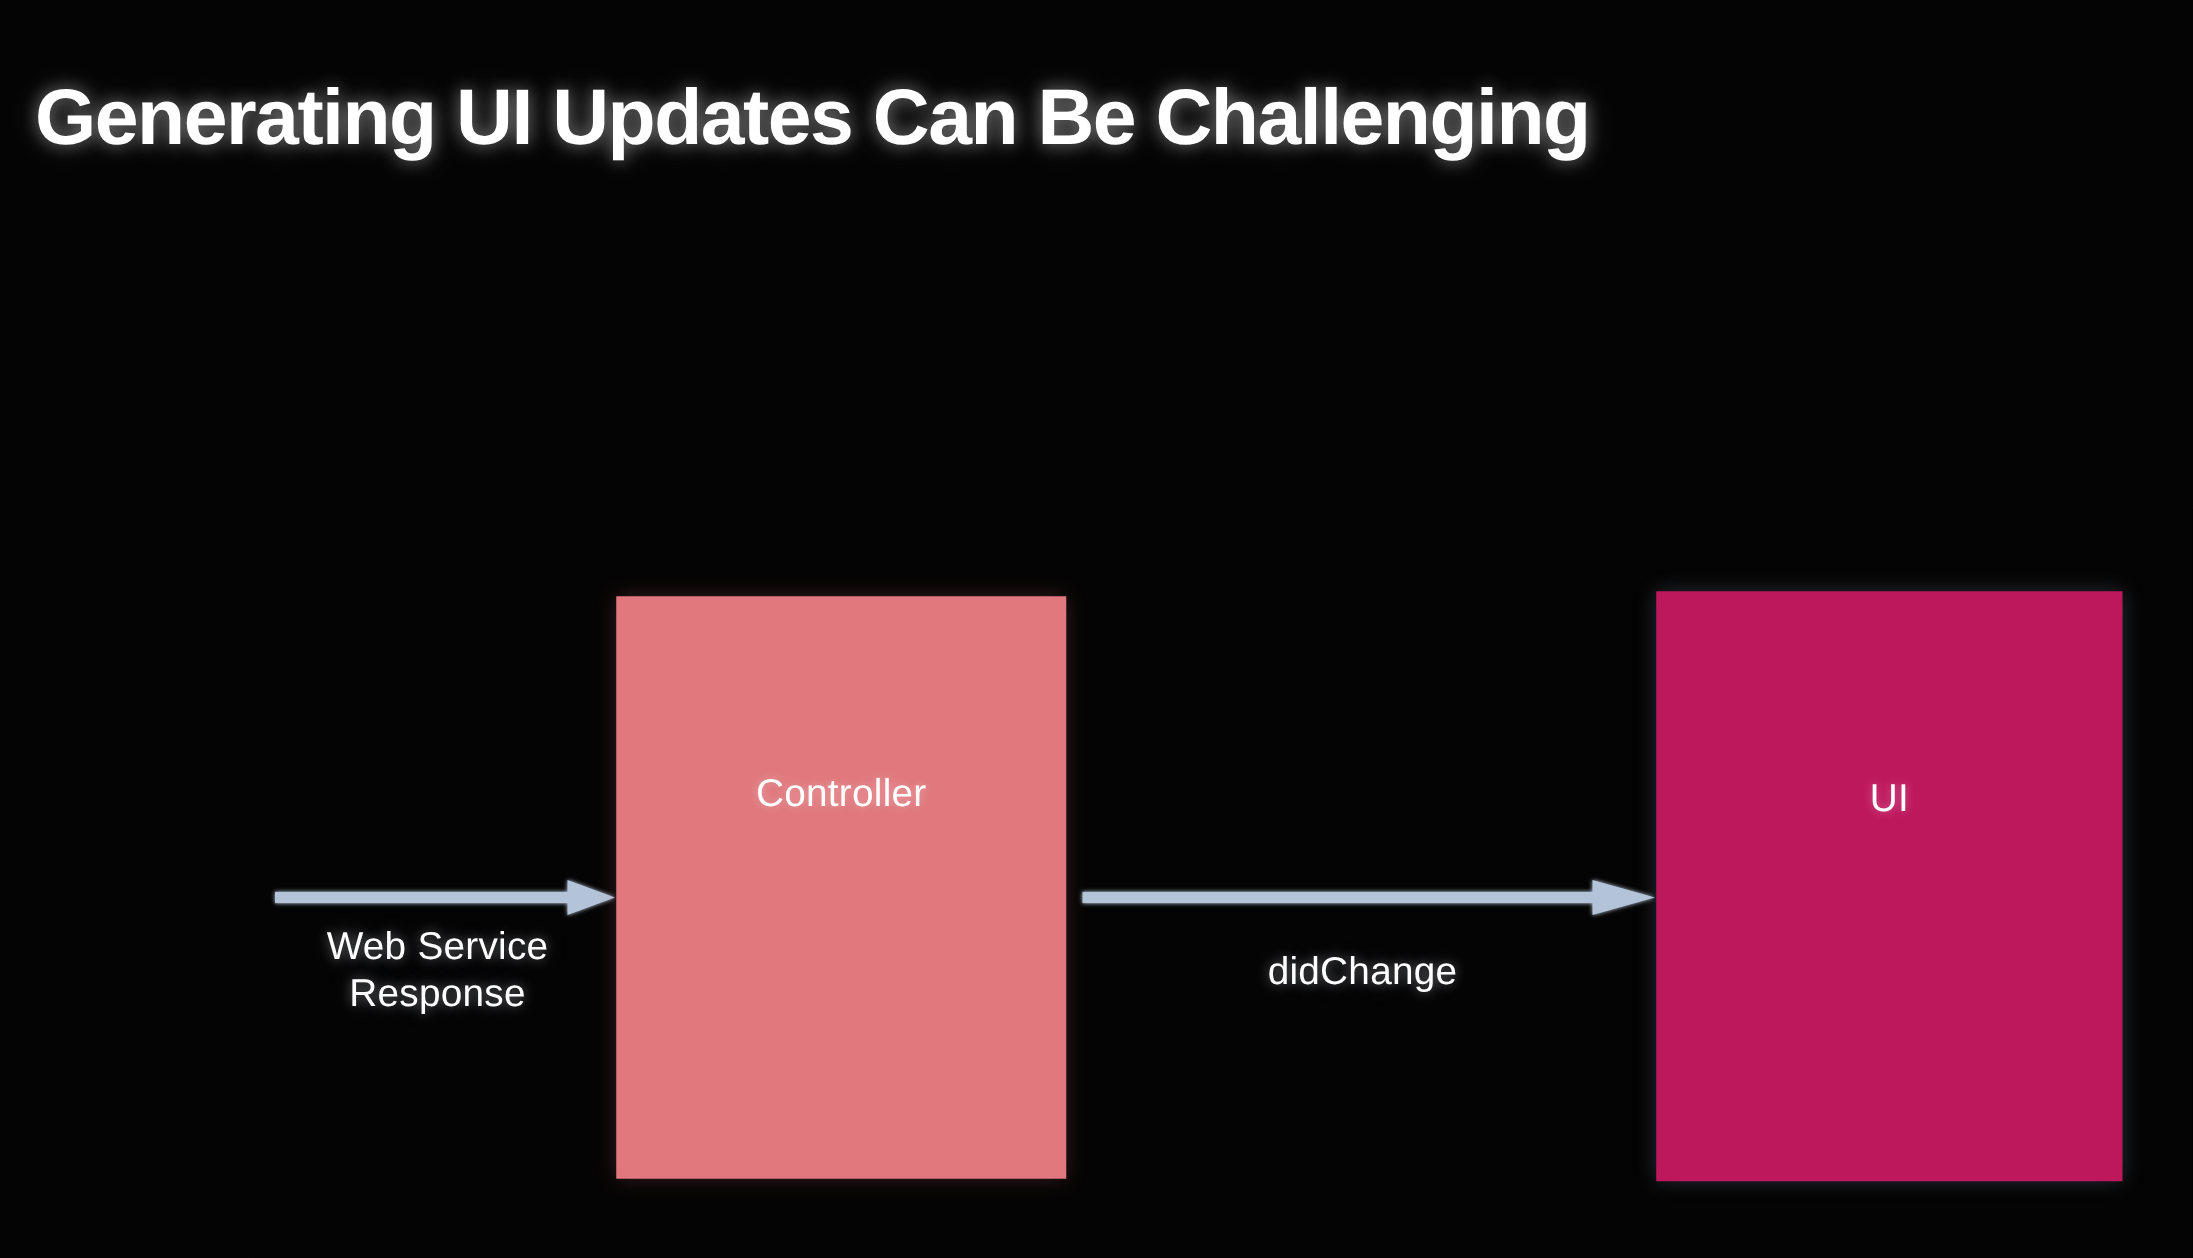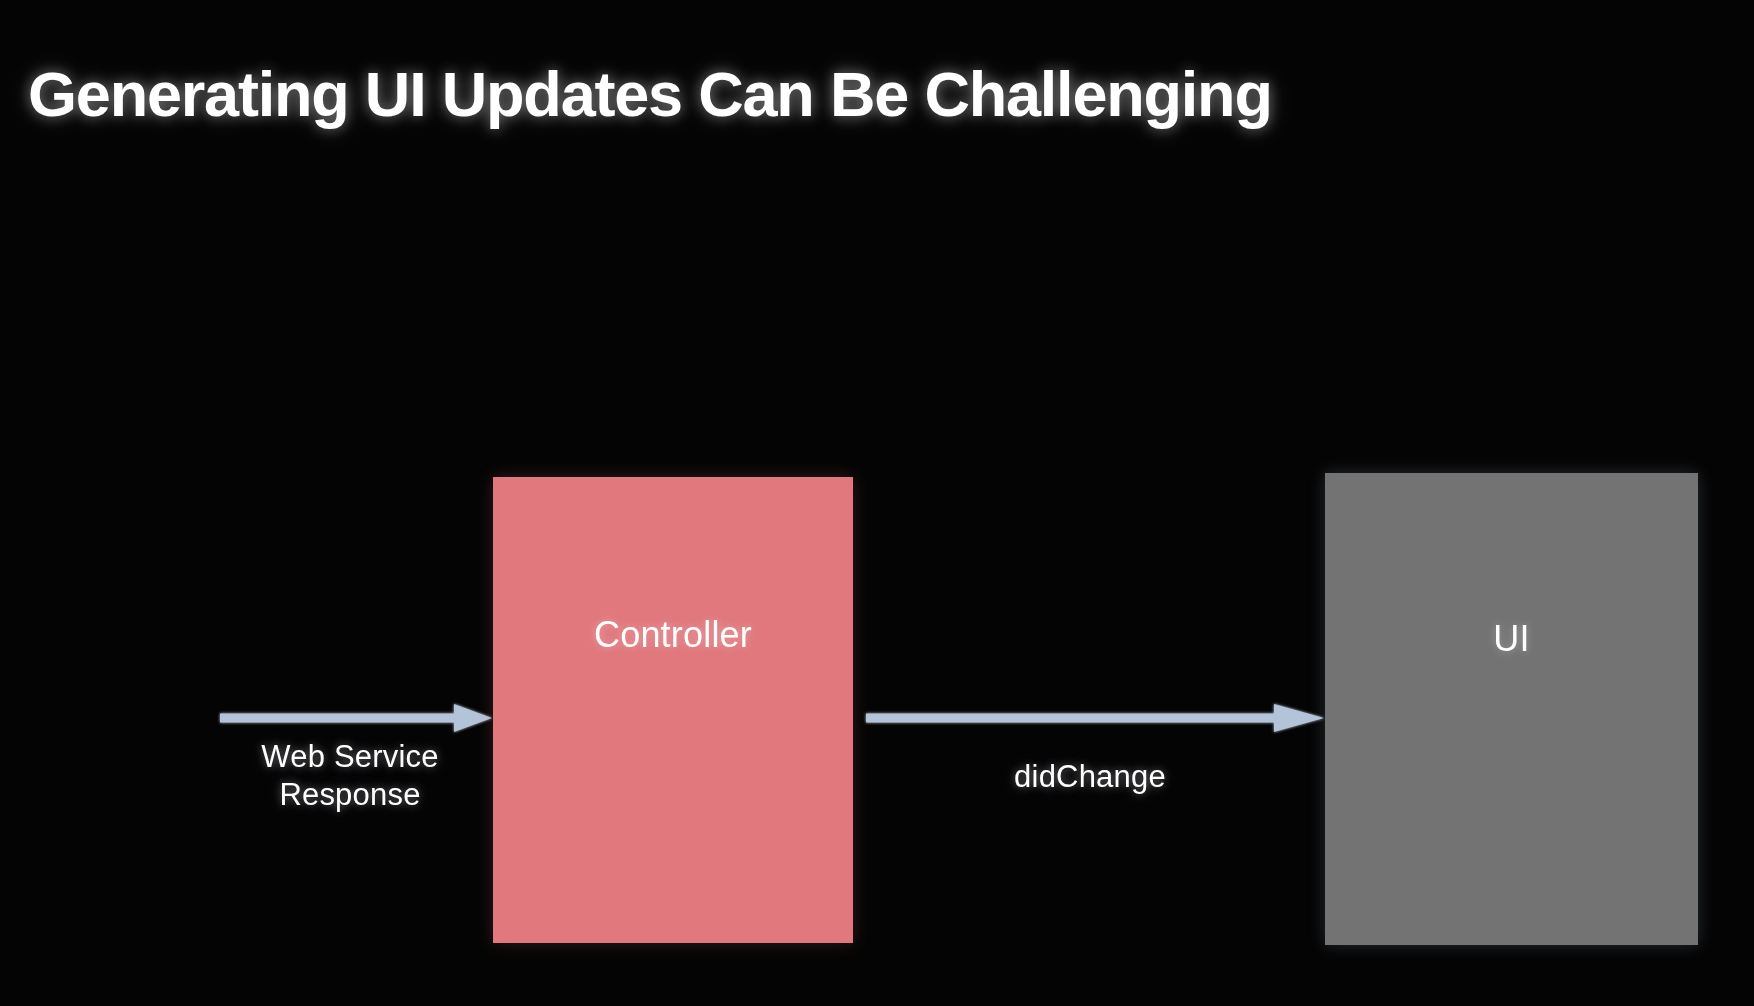--- a/index.html
+++ b/index.html
@@ -36,21 +36,21 @@
 
   
   .node-box {
     position: absolute;
     display: flex;
     align-items: center;
     justify-content: center;
     box-sizing: border-box;
   }
   .node-label {
-    font-size: 36px;
+    font-size: 31px;
     font-weight: 400;
     color: #ffffff;
     letter-spacing: 0.2px;
     text-shadow: 0 0 8px rgba(255,255,255,0.35);
   }
 
   #controller-box {
     left: 493px;
     top: 477px;
     width: 360px;
@@ -60,21 +60,21 @@
   }
   #controller-box .node-label {
     transform: translateY(-75px);
   }
 
   #ui-box {
     left: 1325px;
     top: 473px;
     width: 373px;
     height: 472px;
-    background: #737373;
+    background: #be185d;
     box-shadow: 0 0 16px rgba(150,191,225,0.22);
   }
   #ui-box .node-label {
     transform: translateY(-70px);
   }
 
   
   .arrow {
     position: absolute;
     height: 40px;

